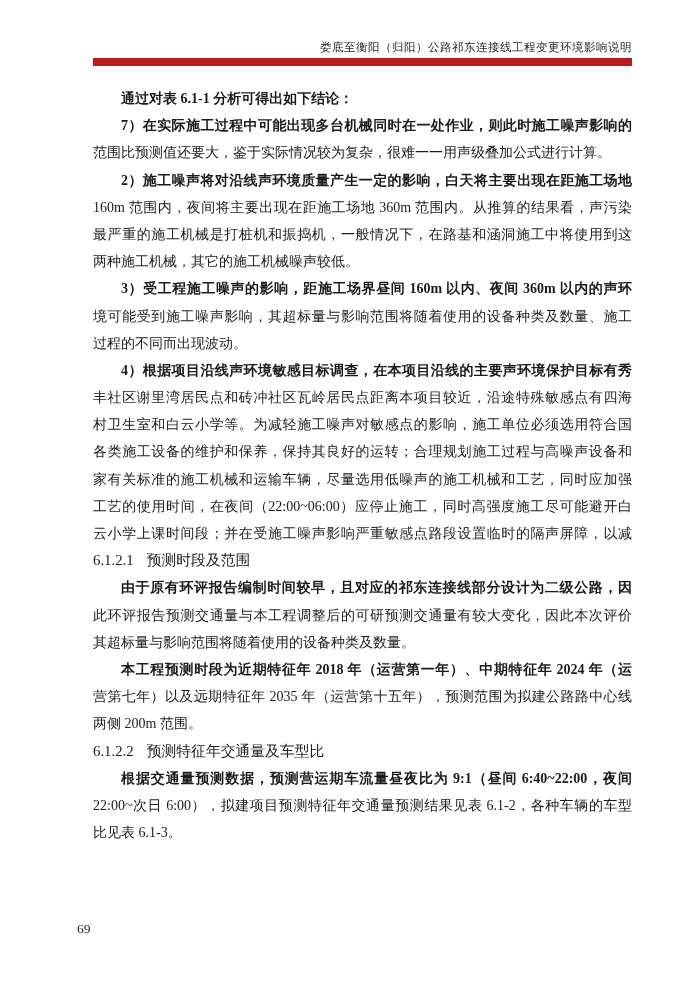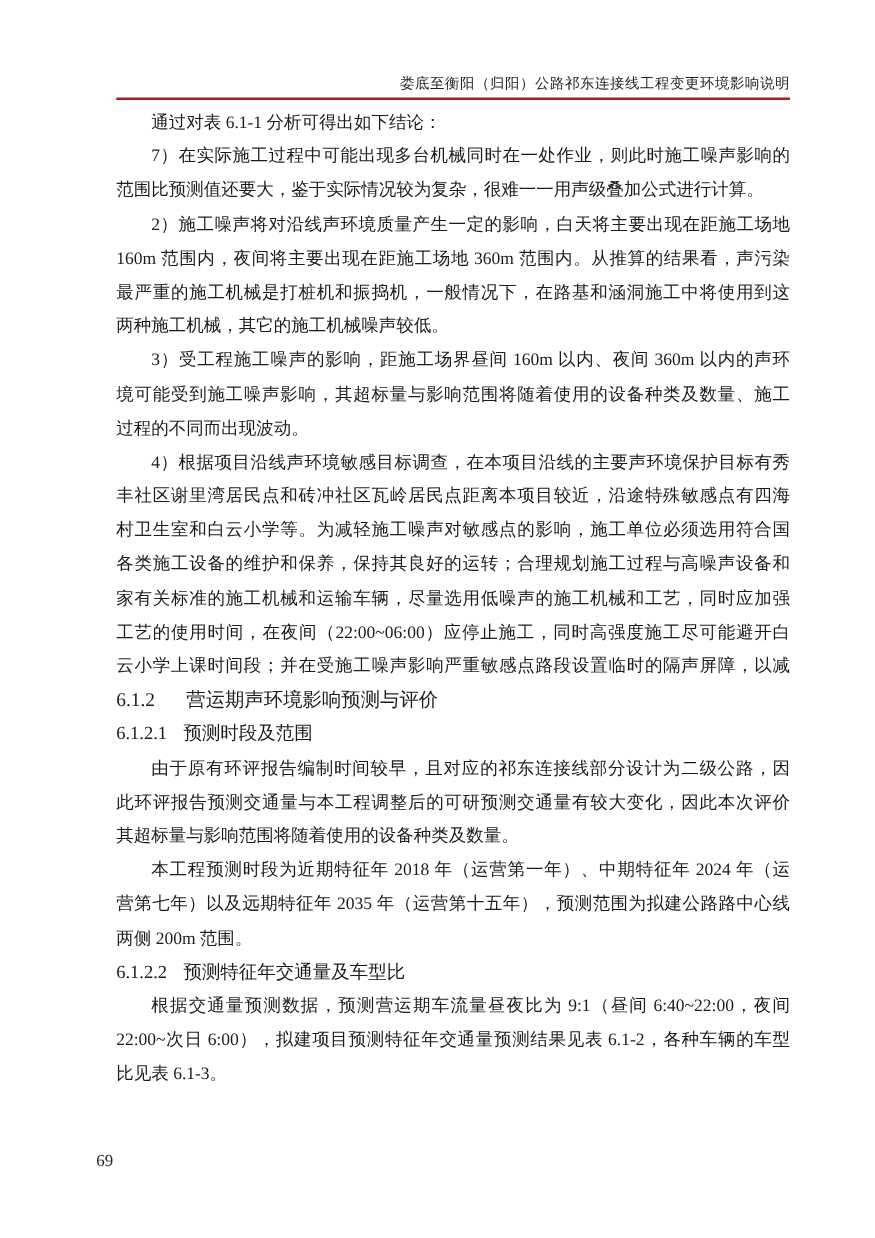--- a/index.html
+++ b/index.html
@@ -12,23 +12,23 @@
     width: 700px;
     height: 990px;
     background: #ffffff;
     font-family: "Liberation Serif", "DejaVu Serif", serif;
     color: #1b1b1b;
     overflow: hidden;
   }
   .header {
     position: absolute;
     left: 93px;
-    top: 60px;
+    top: 40px;
     width: 539px;
-    border-bottom: 2px solid #b91c1c;
+    border-bottom: 8px solid #b91c1c;
     padding-bottom: 3px;
   }
   .header-title {
     text-align: right;
     font-size: 11.5px;
     line-height: 15px;
     letter-spacing: 0.5px;
     color: #1f1f1f;
   }
   .content {
@@ -42,20 +42,21 @@
     line-height: 27.2px;
     height: 27.2px;
     overflow: hidden;
   }
   .j {
     text-align: justify;
     text-align-last: justify;
   }
   .ind {
     text-indent: 2em;
+    font-weight: bold;
   }
   .h2 {
     font-size: 15.5px;
     line-height: 27.2px;
     height: 27.2px;
     overflow: hidden;
   }
   .h2 .title { margin-left: 25px; }
   .h3 {
     font-size: 14.8px;
@@ -111,23 +112,20 @@
     <div>
       <div class="line ind j">4）根据项目沿线声环境敏感目标调查，在本项目沿线的主要声环境保护目标有秀</div>
       <div class="line j">丰社区谢里湾居民点和砖冲社区瓦岭居民点距离本项目较近，沿途特殊敏感点有四海</div>
       <div class="line j">村卫生室和白云小学等。为减轻施工噪声对敏感点的影响，施工单位必须选用符合国</div>
       <div class="line j">各类施工设备的维护和保养，保持其良好的运转；合理规划施工过程与高噪声设备和</div>
       <div class="line j">家有关标准的施工机械和运输车辆，尽量选用低噪声的施工机械和工艺，同时应加强</div>
       <div class="line j">工艺的使用时间，在夜间（22:00~06:00）应停止施工，同时高强度施工尽可能避开白</div>
       <div class="line j">云小学上课时间段；并在受施工噪声影响严重敏感点路段设置临时的隔声屏障，以减</div>
     </div>
 
-    <div class="h2">
-      <span class="num">6.1.2</span><span class="title">营运期声环境影响预测与评价</span>
-    </div>
 
     <div class="h3">
       <span class="num">6.1.2.1</span><span class="title">预测时段及范围</span>
     </div>
 
     <div>
       <div class="line ind j">由于原有环评报告编制时间较早，且对应的祁东连接线部分设计为二级公路，因</div>
       <div class="line j">此环评报告预测交通量与本工程调整后的可研预测交通量有较大变化，因此本次评价</div>
       <div class="line">其超标量与影响范围将随着使用的设备种类及数量。</div>
     </div>

